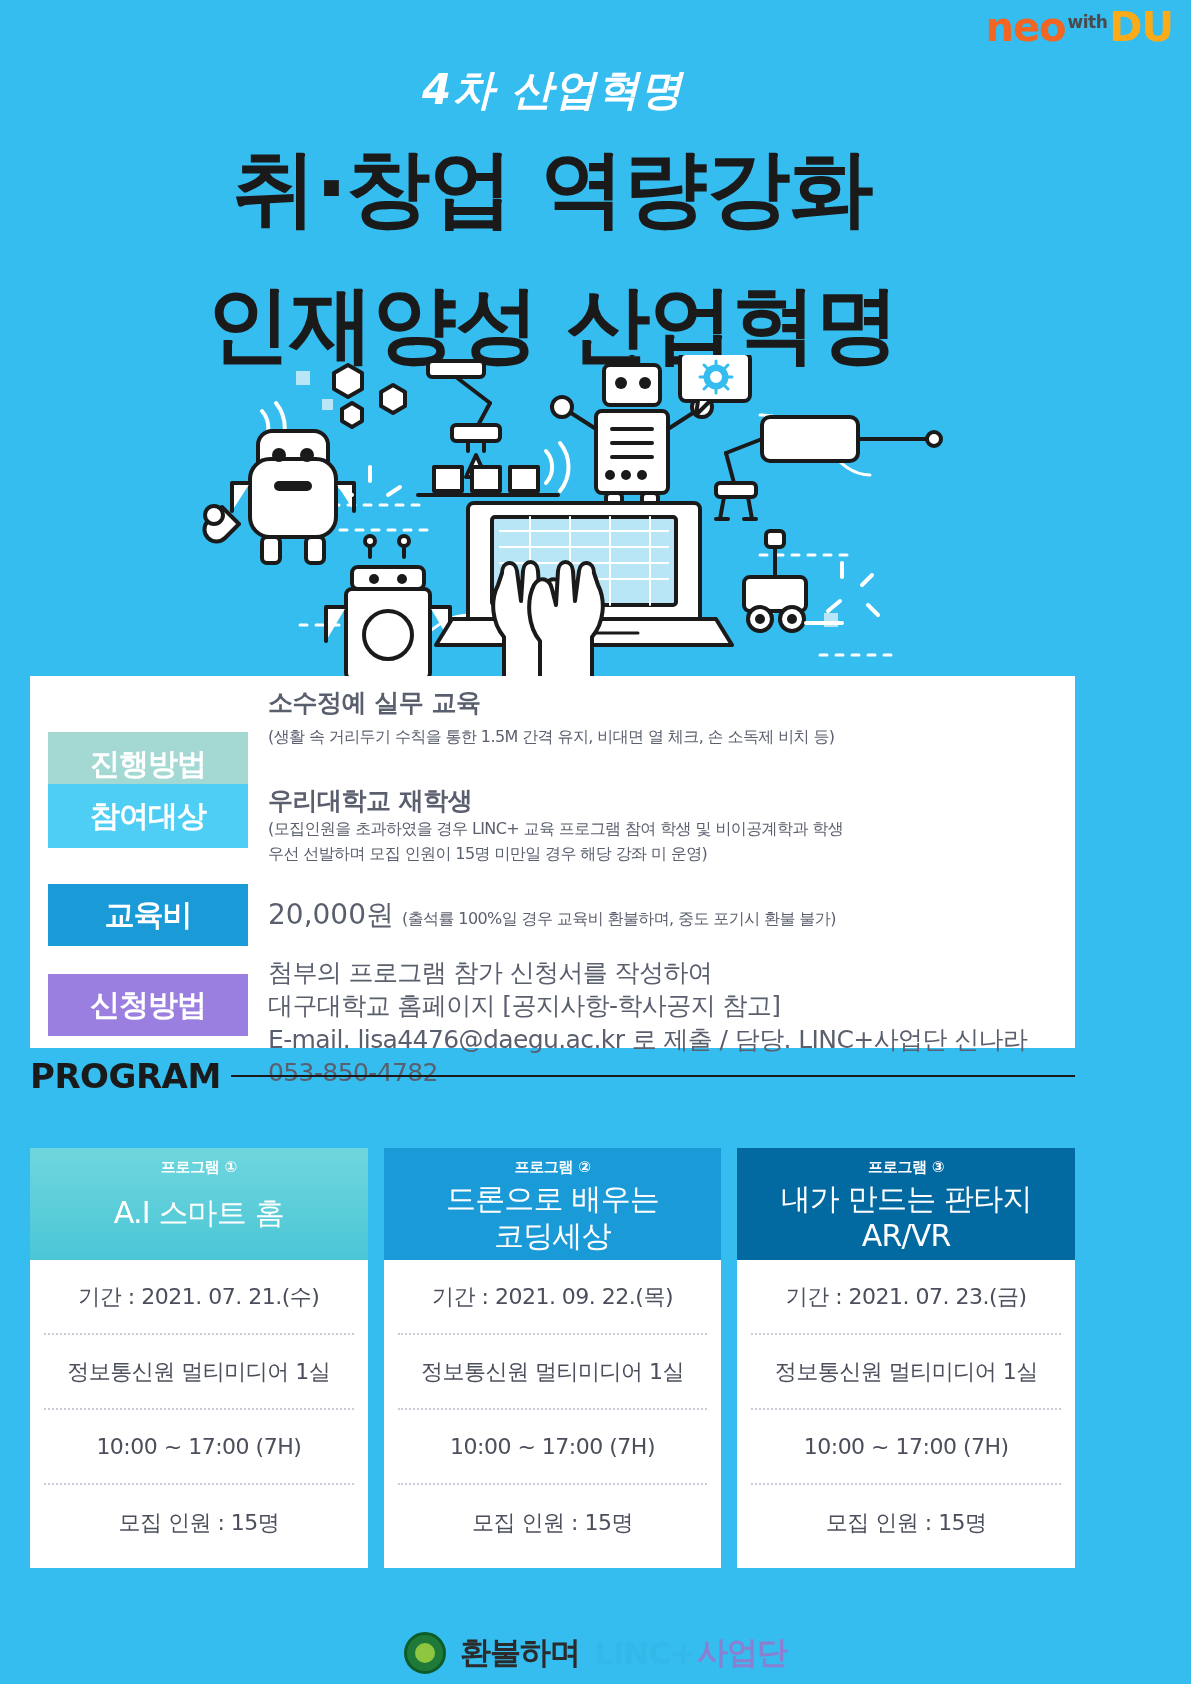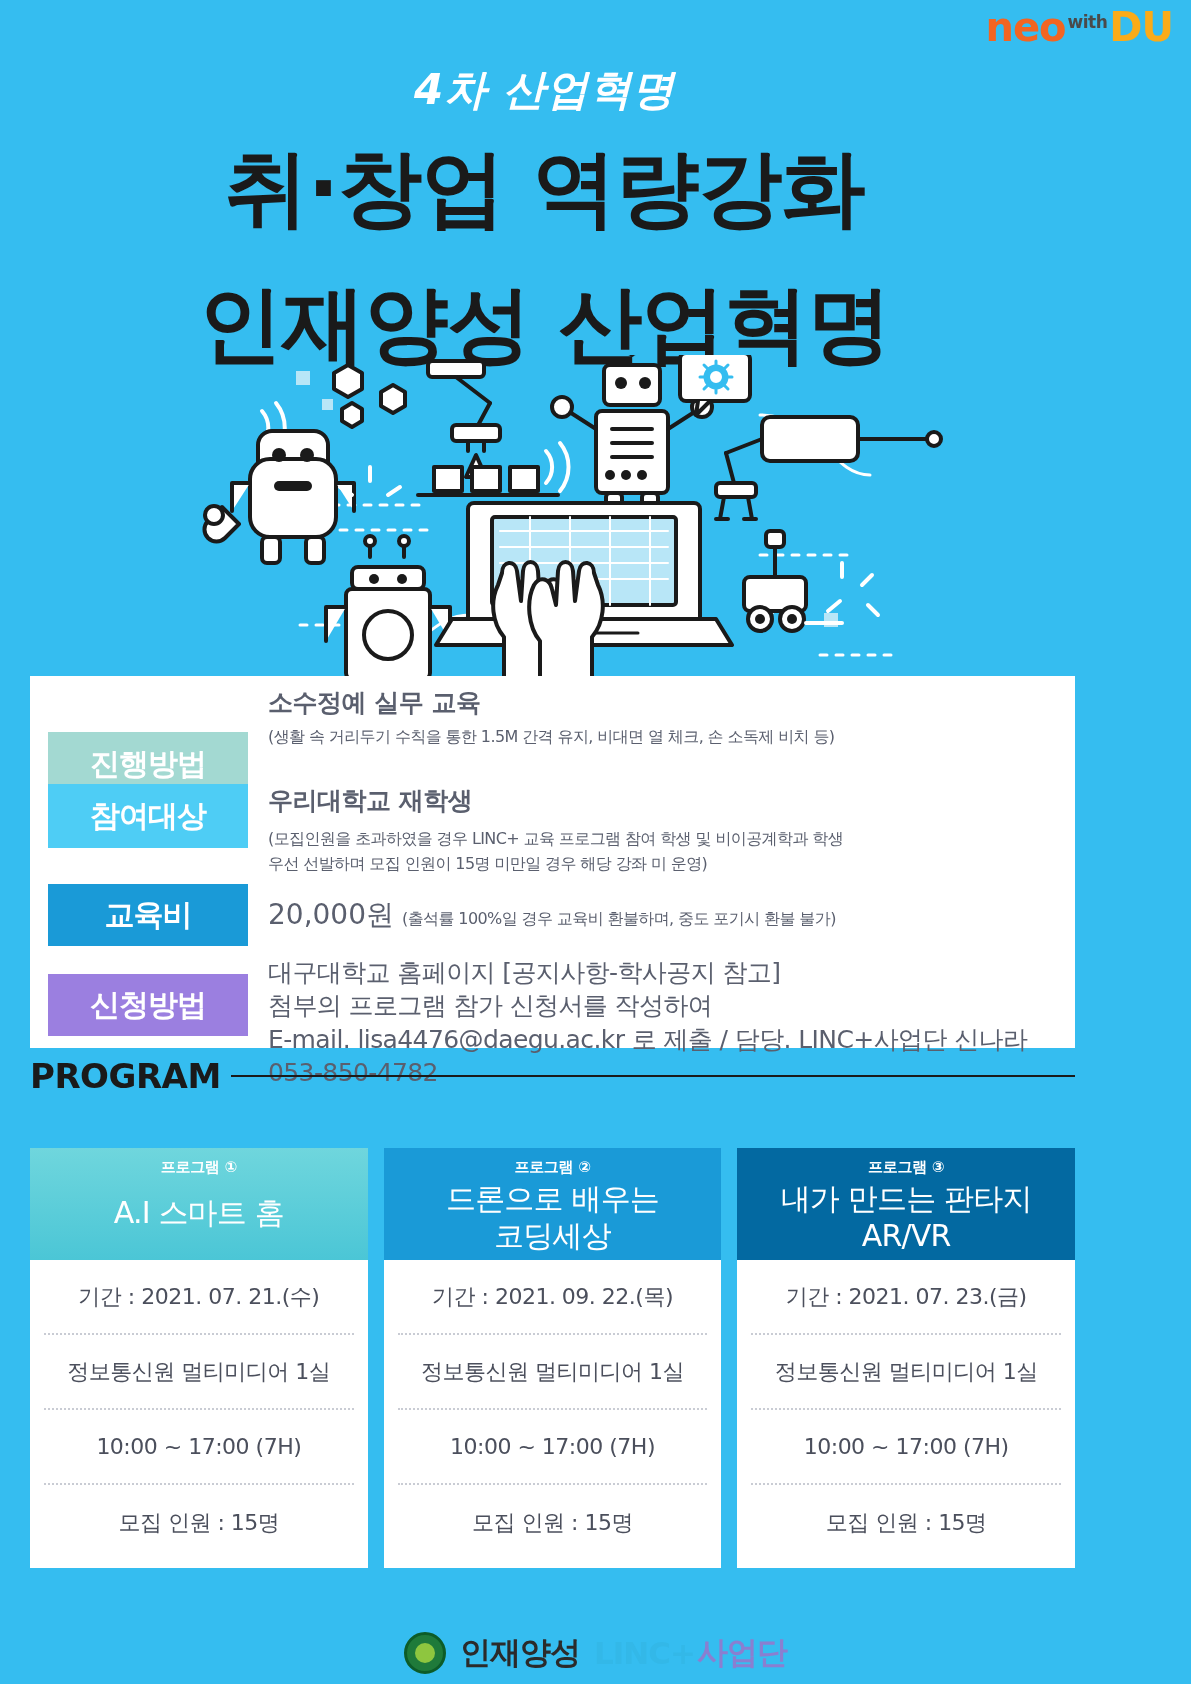--- a/index.html
+++ b/index.html
@@ -16,21 +16,21 @@
     position:absolute; top:8px; right:18px;
     font-family:"DejaVu Sans", sans-serif;
     font-weight:bold;
     display:flex; align-items:flex-end; gap:2px;
   }
   .logo .neo { font-size:40px; color:#f26522; letter-spacing:-1px; line-height:0.95; }
   .logo .with { font-size:17px; color:#4a4a4a; position:relative; top:-14px; letter-spacing:-0.5px; }
   .logo .du { font-size:40px; color:#fbab18; letter-spacing:-1px; line-height:0.95; }
 
   
-  .title-block { position:absolute; top:62px; left:0; width:1074px; text-align:center;padding-left:15px; }
+  .title-block { position:absolute; top:62px; left:8px; width:1074px; text-align:center;padding-left:15px; }
   .t-sub {
     color:#ffffff; font-size:42px; font-weight:bold;
     letter-spacing:1px; font-style:italic;
     font-family:"DejaVu Sans", sans-serif;
   }
   .t-main1 {
     color:#1a1a1a; font-size:84px; font-weight:bold;
     margin-top:14px; letter-spacing:-1px;
     font-family:"DejaVu Sans", sans-serif;
   }
@@ -304,40 +304,40 @@
     <div class="info-body">
       <div class="info-head">소수정예 실무 교육</div>
       <div class="info-note" style="margin-top:6px;">(생활 속 거리두기 수칙을 통한 1.5M 간격 유지, 비대면 열 체크, 손 소독제 비치 등)</div>
     </div>
   </div>
 
   <div class="info-row" style="top:108px;">
     <div class="info-label" style="background:#4ecdf5; height:64px;">참여대상</div>
     <div class="info-body">
       <div class="info-head">우리대학교 재학생</div>
-      <div class="info-note" style="margin-top:10px;">(모집인원을 초과하였을 경우 LINC+ 교육 프로그램 참여 학생 및 비이공계학과 학생</div>
+      <div class="info-note" style="margin-top:0;">(모집인원을 초과하였을 경우 LINC+ 교육 프로그램 참여 학생 및 비이공계학과 학생</div>
       <div class="info-note">우선 선발하며 모집 인원이 15명 미만일 경우 해당 강좌 미 운영)</div>
     </div>
   </div>
 
   <div class="info-row" style="top:208px;">
     <div class="info-label" style="background:#1a9ad7; height:62px;">교육비</div>
     <div class="info-body" style="display:flex; align-items:center;">
       <div class="fee-line">
         <span class="fee-amount">20,000원</span>
         <span class="info-note">(출석률 100%일 경우 교육비 환불하며, 중도 포기시 환불 불가)</span>
       </div>
     </div>
   </div>
 
   <div class="info-row" style="top:298px;">
     <div class="info-label" style="background:#9b7fe0; height:62px;">신청방법</div>
     <div class="info-body" style="margin-top:-18px;">
+      <div class="apply-line">첨부의 프로그램 참가 신청서를 작성하여</div>
       <div class="apply-line">대구대학교 홈페이지 [공지사항-학사공지 참고]</div>
-      <div class="apply-line">첨부의 프로그램 참가 신청서를 작성하여</div>
       <div class="apply-line">E-mail. lisa4476@daegu.ac.kr 로 제출 / 담당. LINC+사업단 신나라 053-850-4782</div>
     </div>
   </div>
 </div>
 
 <div class="prog-head">
   <span class="ptxt">PROGRAM</span>
   <span class="pline"></span>
 </div>
 
@@ -382,18 +382,18 @@
       <div class="card-cell">10:00  ~ 17:00  (7H)</div>
       <div class="card-cell last">모집 인원 : 15명</div>
     </div>
   </div>
 </div>
 
 <div class="footer">
   <span class="seal">
       <i></i>
     </span>
-  <span class="univ">인재양성</span>
+  <span class="univ">환불하며</span>
   <span class="lincwrap">
     <span class="linc">LINC+</span>
     <span class="linc2">사업단</span>
   </span>
 </div>
 
 </body></html>

